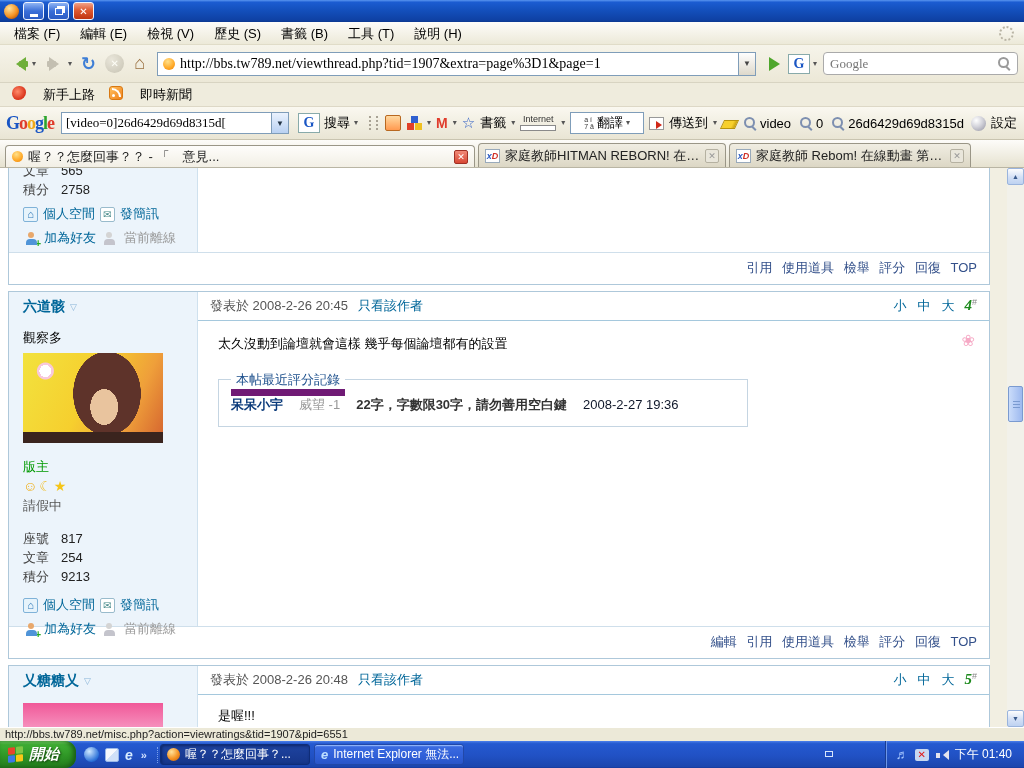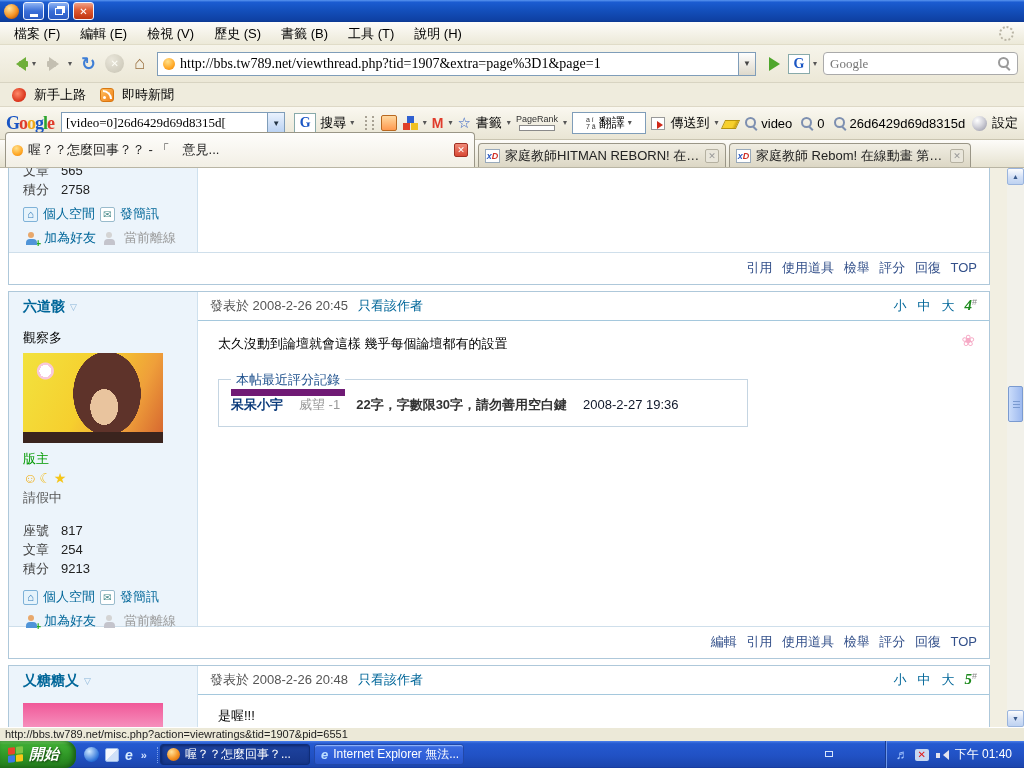--- a/index.html
+++ b/index.html
@@ -37,21 +37,21 @@
 .gob{width:0;height:0;border-left:11px solid #4ea62c;border-top:7px solid transparent;border-bottom:7px solid transparent;margin:0 5px}
 .gbox{width:22px;height:20px;background:#fff;border:1px solid #8aa;display:flex;align-items:center;justify-content:center;font-family:"Liberation Serif",serif;font-weight:bold;color:#1a56c4;font-size:14px}
 .qsearch{width:195px;height:23px;background:#fff;border:1px solid #aaa;border-radius:4px;display:flex;align-items:center;padding:0 6px;margin-left:3px}
 .qsearch input{flex:1;border:none;outline:none;font-family:"Liberation Serif","DejaVu Serif",serif;font-size:13px;color:#666;background:transparent}
 .mag{display:inline-block;width:13px;height:13px;position:relative;flex:0 0 auto}
 .mag::before{content:"";position:absolute;left:0;top:0;width:7px;height:7px;border:2px solid #9a9a9a;border-radius:50%}
 .mag::after{content:"";position:absolute;left:9px;top:9px;width:5px;height:2px;background:#9a9a9a;transform:rotate(45deg);transform-origin:0 0}
 .mag.blue::before{border-color:#7d8fb0}.mag.blue::after{background:#7d8fb0}
 
 .bmbar{height:24px;background:#efecdd;display:flex;align-items:center;padding:0 8px;gap:6px;border-bottom:1px solid #ddd8c6}
-.bm{display:flex;align-items:center;gap:8px;padding:0 4px;font-size:13px}
+.bm{display:flex;align-items:flex-start;gap:17px;padding:0 4px;font-size:13px}
 .ffdoc{width:14px;height:14px;background:radial-gradient(circle at 40% 40%,#ff8a6a,#d83018 70%,#a82008);border-radius:50% 45% 55% 45%}
 .rss{width:14px;height:14px;border-radius:3px;background:linear-gradient(135deg,#ffc060,#f08018);position:relative;border:1px solid #d87812}
 .rss::before{content:"";position:absolute;left:2px;bottom:2px;width:7px;height:7px;border-top:2px solid #fff;border-right:2px solid #fff;border-top-right-radius:9px}
 .rss::after{content:"";position:absolute;left:2px;bottom:2px;width:3px;height:3px;background:#fff;border-radius:50%}
 
 .gbar{height:33px;background:linear-gradient(180deg,#faf8f0,#e9e5d4);border-bottom:1px solid #c9c4b0;display:flex;align-items:center;padding:0 6px;gap:5px;white-space:nowrap;overflow:hidden}
 .glogo{font-family:"Liberation Serif","DejaVu Serif",serif;font-weight:bold;font-size:18px;letter-spacing:-1px;margin-right:2px}
 .gl0,.gl3{color:#1a56c4}.gl1,.gl5{color:#e03c2c}.gl2{color:#f0a818}.gl4{color:#2ca42c}
 .gcombo{width:228px;height:22px;border:1px solid #7f9db9;background:#fff;display:flex;align-items:center}
 .gcombo input{flex:1;border:none;outline:none;font-family:"Liberation Serif","DejaVu Serif",serif;font-size:13px;padding:0 4px;background:transparent}
@@ -72,21 +72,21 @@
 .trbtn{display:flex;align-items:center;gap:3px;border:1px solid #7f9db9;background:#fff;padding:1px 13px;height:22px}
 .trmini{display:flex;flex-direction:column;font-size:7px;line-height:7px;color:#333}
 .sendto{width:15px;height:13px;background:#fff;border:1px solid #999;position:relative}
 .sendto::after{content:"";position:absolute;right:-3px;top:3px;border:4px solid transparent;border-left:6px solid #d02818}
 .pen{width:15px;height:9px;background:linear-gradient(90deg,#f7d02c 70%,#c9a00a);transform:skewX(-25deg);border:1px solid #b8940c;margin-top:3px}
 .findbtn{display:flex;align-items:center;gap:3px;padding:0 2px}
 .sphere{width:15px;height:15px;border-radius:50%;background:radial-gradient(circle at 35% 30%,#fff,#d2d2da 45%,#90909f)}
 
 .tabbar{height:28px;background:linear-gradient(180deg,#fdfcf9,#e6e2d0);display:flex;align-items:flex-end;padding:0 2px;border-bottom:1px solid #b9b5a4}
 .tab{height:24px;display:flex;align-items:center;gap:5px;padding:0 6px;border:1px solid #9a9687;border-bottom:none;border-radius:4px 4px 0 0;background:linear-gradient(#f0ede2,#dcd7c5);margin-left:3px;font-size:13px;color:#222}
-.tab.active{background:linear-gradient(#fefdfb,#f2efe5);height:35px}
+.tab.active{background:linear-gradient(#fefdfb,#f2efe5);height:22px}
 .tab .tlabel{flex:1;overflow:hidden;white-space:nowrap;text-overflow:ellipsis}
 .tclose{width:14px;height:14px;border-radius:2px;display:flex;align-items:center;justify-content:center;font-size:9px;flex:0 0 auto}
 .tclose.red{background:linear-gradient(#f08a78,#d84834);border:1px solid #a03024;color:#fff}
 .tclose.gray{background:#e9e6db;border:1px solid #b5b1a1;color:#999}
 .xdico{width:15px;height:14px;background:#fff;border:1px solid #9ab;font-size:9px;font-weight:bold;font-style:italic;display:flex;align-items:center;justify-content:center;flex:0 0 auto}
 .xdico .x{color:#2b5cc4}.xdico .d{color:#d03028}
 .bulb-s{width:11px;height:11px;border-radius:50%;background:radial-gradient(circle at 40% 30%,#ffe08a,#ffa826 60%,#e87d06);flex:0 0 auto}
 .tablist{margin-left:auto;margin-right:4px;color:#555;font-size:9px;align-self:center}
 
 .content{height:559px;position:relative;background:#fff;overflow:hidden}
@@ -112,21 +112,21 @@
 .ulinks .off{color:#999;margin-left:2px}
 .icx{width:15px;height:15px;display:inline-flex;align-items:center;justify-content:center;font-size:11px;border-radius:2px;flex:0 0 auto}
 .ic-home{background:#e6f3fb;border:1px solid #7fb2d8;color:#2e78b8}
 .ic-mail{background:#fff;border:1px solid #9bc;color:#488;font-size:10px}
 .person{position:relative;width:15px;height:15px;flex:0 0 auto;margin-left:1px}
 .person::before{content:"";position:absolute;left:4px;top:1px;width:6px;height:6px;border-radius:50%;background:#e8a86c}
 .person::after{content:"";position:absolute;left:2px;top:8px;width:11px;height:6px;border-radius:4px 4px 0 0;background:#4f94d8}
 .person.gray::before{background:#d4d4d4}
 .person.gray::after{background:#c4c4cc}
 .person .plus{position:absolute;right:-2px;bottom:-3px;color:#2a2;font-size:10px;font-weight:bold;font-style:normal}
-.rank{color:#090;margin-top:7px}
+.rank{color:#090;margin-top:15px}
 .emojis{display:flex;gap:2px;margin-top:2px;font-size:14px}
 .e-smile{color:#f0a800}.e-moon{color:#f0c030}.e-star{color:#f5c518}
 .note{color:#555;margin-top:3px}
 .avatar4{width:140px;height:90px;margin-top:6px;background:
  radial-gradient(circle at 16% 20%,#fff 0 6px,#f8c8dc 6px 8px,rgba(0,0,0,0) 9px),
  linear-gradient(0deg,#3a241e 0 11px,rgba(0,0,0,0) 11px),
  radial-gradient(ellipse 14px 18px at 58% 60%,#e9c49e 0 99%,rgba(0,0,0,0) 100%),
  radial-gradient(ellipse 34px 42px at 60% 45%,#5e332a 0 99%,rgba(0,0,0,0) 100%),
  linear-gradient(115deg,#f2e23e 0%,#f6cf2e 45%,#ef9f3a 75%,#d4622f 100%)}
 .avatar5{width:140px;height:70px;margin-top:4px;background:
@@ -259,21 +259,21 @@
   <span class="splitter"></span>
   <span class="ic16 photo"></span>
   <span class="ic16 blocks"></span>
     <span class="caret">▾</span>
   <span class="gmailM">M</span>
     <span class="caret">▾</span>
   <span class="star-o">☆</span>
   <span>書籤</span>
     <span class="caret">▾</span>
   <span class="pr">
-      <span class="prt">PageRank</span>
+      <span class="prt">Internet</span>
       <span class="prbar"><span class="prfill"></span></span>
     </span>
   <span class="caret">▾</span>
   <span class="trbtn">
       <span class="trmini">
         <span>a í</span>
         <span>7 ă</span>
       </span>
       <span>翻譯</span>
       <span class="caret">▾</span>

